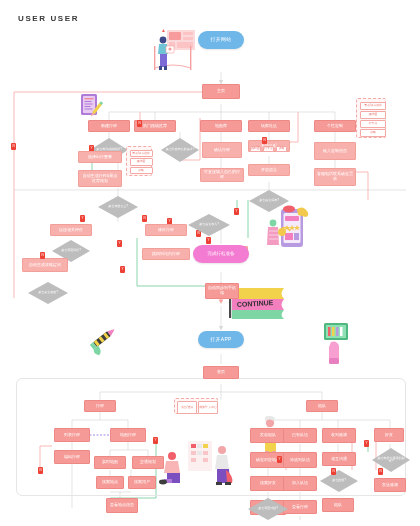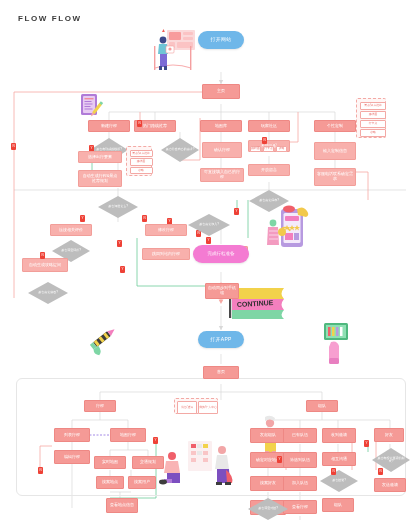--- a/index.html
+++ b/index.html
@@ -75,21 +75,21 @@
 
   
   .ill{position:absolute;}
   .ill svg{display:block;}
 </style>
 </head>
 <body>
 
 <div id="stage">
 
-  <div class="page-title">FLOW FLOW</div>
+  <div class="page-title">USER USER</div>
 
   <svg id="edges" viewBox="0 0 420 526">
     <g fill="none" stroke="#D8D8D8" stroke-width="0.7">
 
       <path d="M221,72 L221,84"></path>
 
       <path d="M221,104 L221,112"></path>
       <path d="M109,112 L335,112"></path>
       <path d="M109,112 L109,120"></path>
       <path d="M155,112 L155,120"></path>

